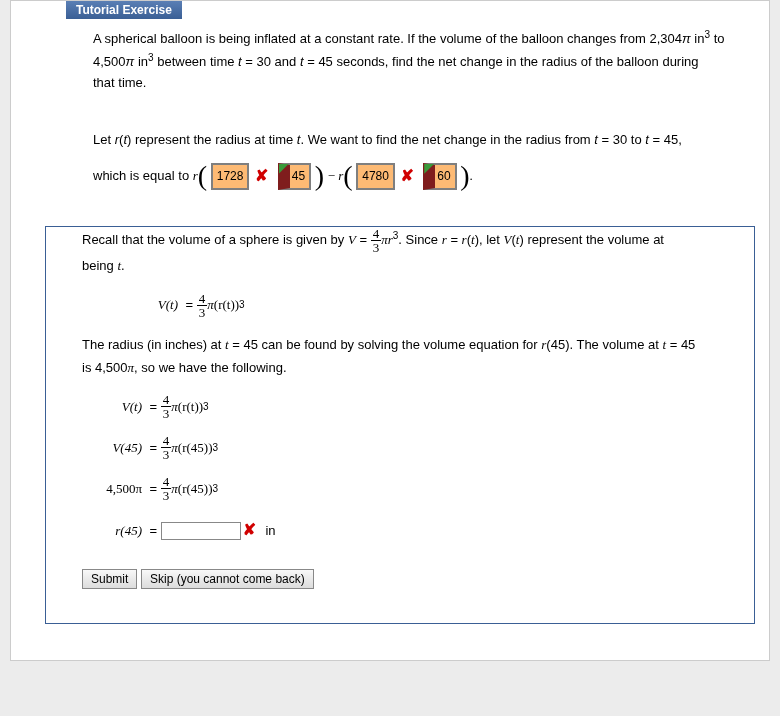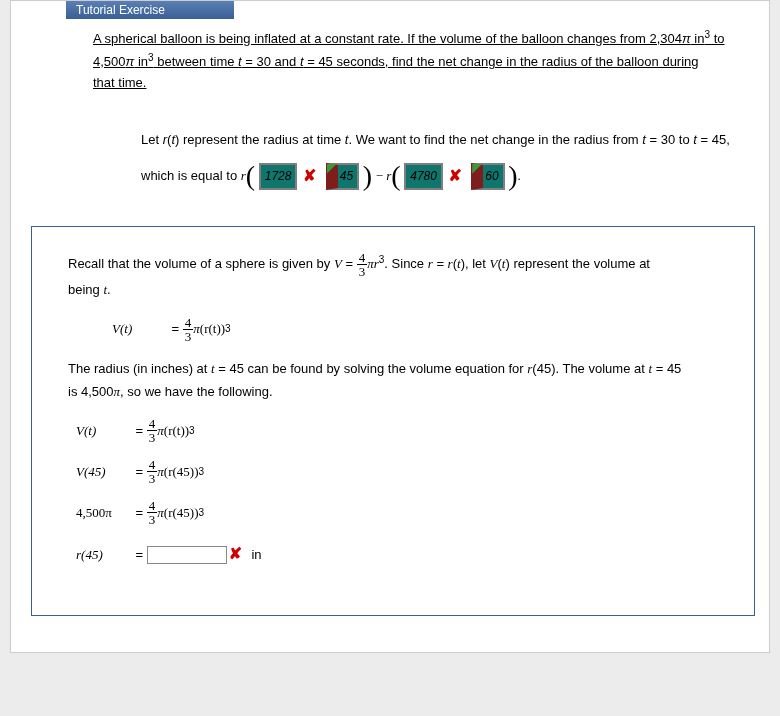--- a/index.html
+++ b/index.html
@@ -13,41 +13,39 @@
   }
   .page {
     margin: 0 10px;
     background: #fff;
     border: 1px solid #ccc;
   }
   .tutorial-header {
     background: #4a6fa5;
     background: linear-gradient(#5a7fb5, #3a5f95);
     color: #fff;
-    font-weight: normal;
+    font-weight: bold;
     padding: 2px 10px;
     font-size: 12px;
-    width: 168px;
+    width: 116px;
     margin-left: 55px;
   }
   .question-text {
     padding: 8px 24px 28px 82px;
     line-height: 1.6;
-    text-decoration: underline;
   }
   .step-area { margin-top: 0; padding-bottom: 20px; }
   .step-label {
     font-weight: bold;
     padding: 4px 0 10px 42px;
     font-size: 13px;
   }
   .step-body {
     padding: 6px 16px 4px 82px;
     line-height: 1.8;
-    margin-left: 48px;
   }
   .tab-row {
     display: flex;
     margin-left: 42px;
     margin-top: 16px;
   }
   .tab {
     background: #4a6fa5;
     background: linear-gradient(#5a7fb5, #3a5f95);
     color: #fff;
@@ -57,35 +55,34 @@
     border-top-left-radius: 3px;
   }
   .tab-after {
     width: 0; height: 0;
     border-bottom: 22px solid #3a5f95;
     border-right: 110px solid transparent;
     margin-left: -1px;
   }
   .step-box {
     border: 1px solid #3a5f95;
-    margin: 0 14px 0 20px;
-    padding: 24px 24px 32px 36px;
+    margin: 0 14px 0 34px;
+    padding: 0 24px 32px 36px;
     line-height: 1.8;
   }
   .em { font-style: italic; }
   .answer-box {
     display: inline-block;
     border: 2px solid #7f7f7f;
-    background: #0f766e;
+    background: #fdba74;
     padding: 1px 4px;
     min-width: 32px;
     text-align: center;
     font-size: 12px;
     vertical-align: middle;
-    font-style: italic;
   }
   .green-border { border-left: 12px solid #7f1d1d; padding-left:2px; }
   .flag-cell { position: relative; display:inline-block; }
   .flag {
     position:absolute; top:1px; left:1px;
     width:10px; height:10px;
     background:#3a9a3a;
     clip-path: polygon(0 0, 100% 0, 0 100%);
   }
   .paren-big { font-size: 28px; vertical-align: middle; font-family: 'Times New Roman', serif; }
@@ -103,21 +100,21 @@
   .input-blank {
     display: inline-block;
     border: 1px solid #888;
     background: #fff;
     width: 80px;
     height: 18px;
     vertical-align: middle;
   }
   .eq-block { margin: 10px 0 10px 44px; }
   .eq-row { display:flex; align-items:center; margin: 14px 0; }
-  .eq-left { min-width:56px; text-align:left; padding-right:4px; font-style: italic; font-family:'Times New Roman', serif;}
+  .eq-left { min-width:56px; text-align:right; padding-right:4px; font-style: italic; font-family:'Times New Roman', serif;}
   .btn {
     background: linear-gradient(#f8f8f8, #dcdcdc);
     border: 1px solid #888;
     padding: 2px 8px;
     font-size: 12px;
     cursor: pointer;
   }
   .btn-row { margin-top: 22px; }
   .submit-outer { padding: 18px 0 18px 42px; }
   sup { font-size: 10px; }
@@ -216,18 +213,22 @@
       <div class="eq-row">
         <span class="eq-left">r(45)</span>
         <span>&nbsp;=&nbsp;</span>
         <span class="input-blank"></span>
         <span class="x-mark">✘</span>
         <span>&nbsp;&nbsp;</span>
           <span>in</span>
       </div>
     </div>
 
+    <div class="btn-row">
+      <button class="btn">Submit</button>
+      <button class="btn">Skip (you cannot come back)</button>
+    </div>
   </div>
 
   <div class="submit-outer">
     
   </div>
 </div>
 
 </body></html>

